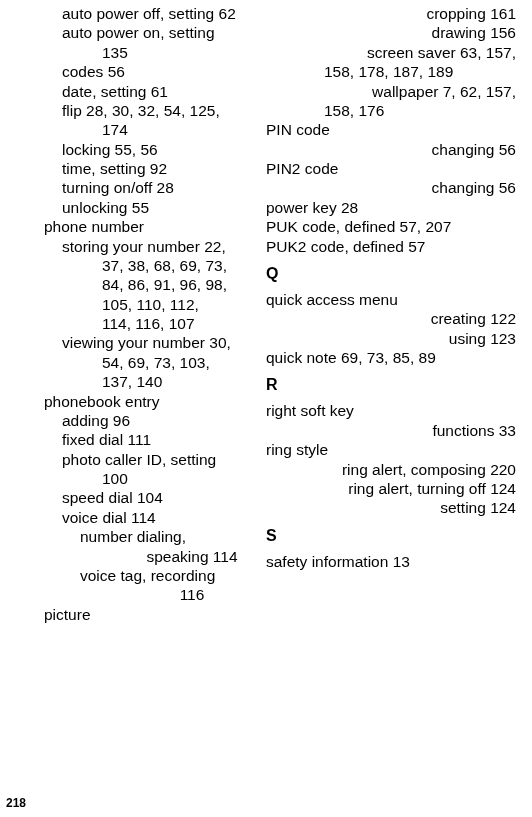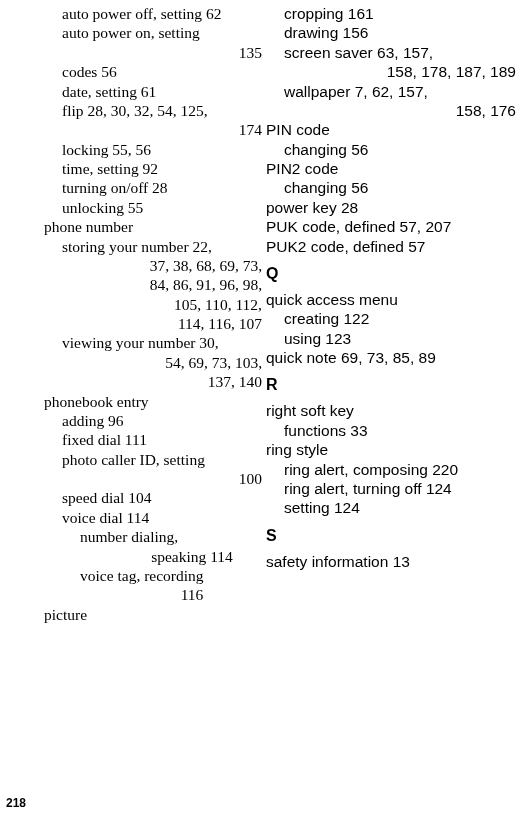--- a/index.html
+++ b/index.html
@@ -16,26 +16,26 @@
   }
   .page {
     display: flex;
     padding: 4px 12px 0 12px;
     column-gap: 0;
   }
   .col {
     width: 50%;
     box-sizing: border-box;
   }
-  .col-left { padding-left: 32px; padding-right: 4px; font-family: Liberation Serif, serif; }
+  .col-left { padding-left: 32px; padding-right: 4px; }
   .col-right { padding-left: 0; padding-right: 4px; }
   .ind1 { padding-left: 18px; }
-  .ind2 { padding-left: 18px; }
+  .ind2 { padding-left: 18px; text-align: right; }
   .ind3 { padding-left: 36px; }
-  .cont { padding-left: 58px; text-align: right; }
+  .cont { padding-left: 58px; }
   .cont2 { padding-left: 78px; text-align: center; }
   .section-head {
     font-weight: bold;
     margin-top: 8px;
     margin-bottom: 6px;
     font-size: 16px;
   }
   .pagenum {
     position: absolute;
     left: 6px;

